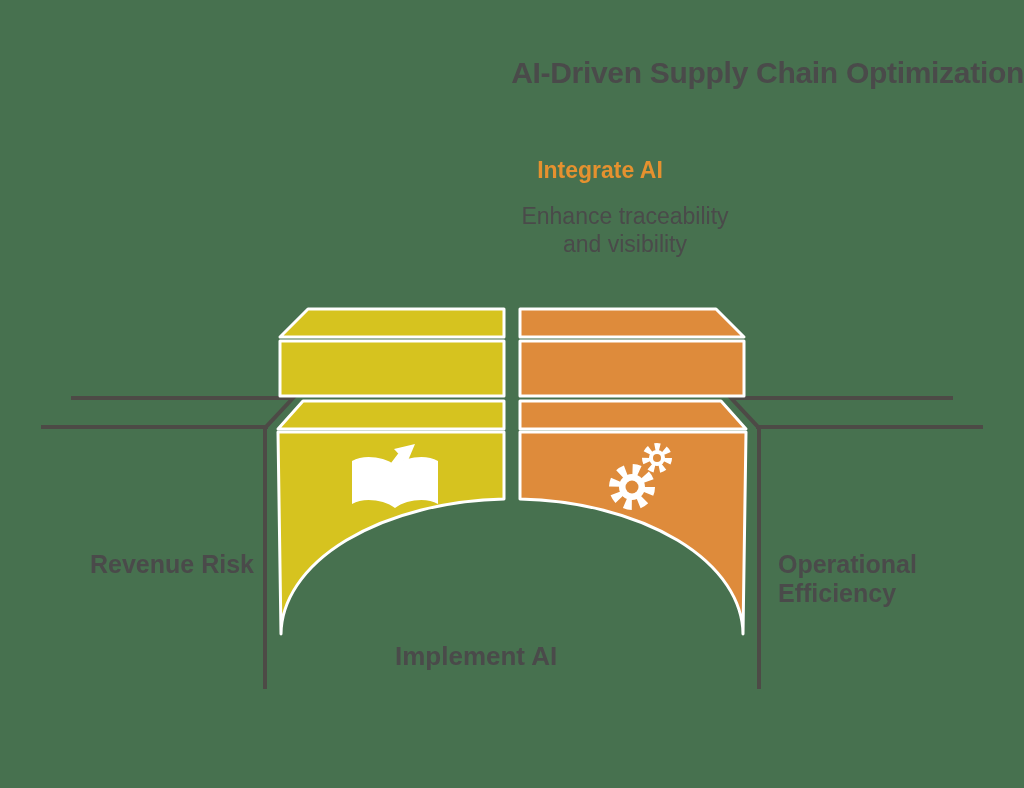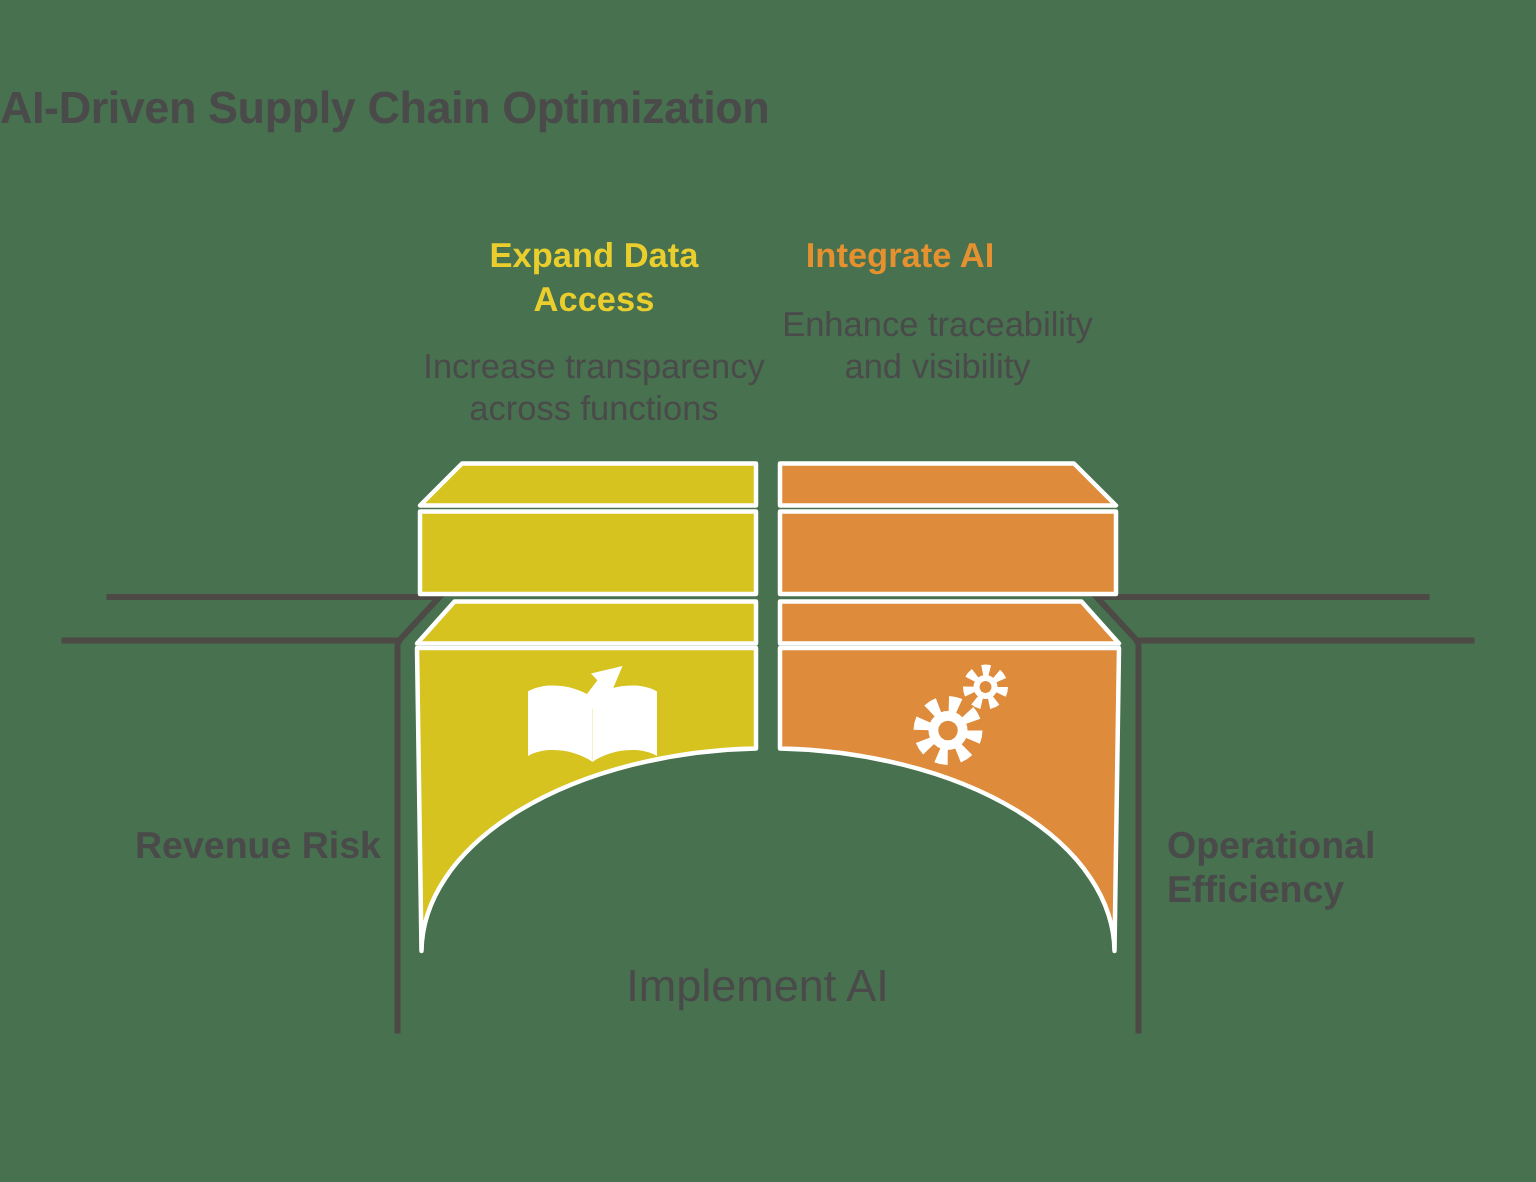--- a/index.html
+++ b/index.html
@@ -9,33 +9,33 @@
     --c-yellow-text:#E9CE2D;
     --c-orange-text:#E5912F;
     --c-text:#4A4A4A;
     --c-line:#4D4A46;
   }
   html,body{margin:0;padding:0;}
   body{background:var(--c-bg);font-family:"Liberation Sans",sans-serif;}
   .stage{position:relative;width:1024px;height:788px;background:var(--c-bg);overflow:hidden;}
   .stage svg{position:absolute;left:0;top:0;}
   .txt{position:absolute;white-space:pre-line;}
-  .title{left:0;top:56px;width:1024px;text-align:left;font-size:30px;font-weight:bold;
+  .title{left:0;top:56px;width:1024px;text-align:right;font-size:30px;font-weight:bold;
          letter-spacing:-0.3px;color:var(--c-text);}
   .col-hdr{width:220px;text-align:center;font-size:23px;font-weight:bold;line-height:1.25;}
   .hdr-left{left:286px;top:156px;color:var(--c-yellow-text);}
   .hdr-right{left:490px;top:156px;color:var(--c-orange-text);}
   .col-sub{width:232px;text-align:center;font-size:23px;line-height:1.22;color:var(--c-text);}
   .sub-left{left:280px;top:230px;}
   .sub-right{left:509px;top:202px;}
   .side-lbl{font-size:25px;font-weight:bold;line-height:1.17;color:var(--c-text);}
   .lbl-revenue{left:90px;top:550px;width:180px;}
   .lbl-operational{left:778px;top:550px;width:180px;}
-  .lbl-implement{left:395px;top:641px;width:220px;text-align:center;
-                 font-size:30px;font-weight:normal;color:var(--c-text);}
+  .lbl-implement{left:395px;top:641px;width:220px;text-align:left;
+                 font-size:26px;font-weight:bold;color:var(--c-text);}
   .fill-yellow{fill:var(--c-yellow);stroke:#ffffff;stroke-width:3;stroke-linejoin:round;}
   .fill-orange{fill:var(--c-orange);stroke:#ffffff;stroke-width:3;stroke-linejoin:round;}
   .gline{stroke:var(--c-line);stroke-width:4;fill:none;stroke-linecap:square;}
   .icon-white{fill:#ffffff;}
   .icon-stroke{stroke:#ffffff;fill:none;}
 </style>
 </head>
 <body>
 
 <div class="stage">
@@ -77,26 +77,22 @@
       <circle cx="632" cy="487" r="13" class="icon-white"></circle>
       <circle cx="632" cy="487" r="6.5" fill="var(--c-orange)"></circle>
       <circle cx="657" cy="458" r="10.5" class="icon-stroke" style="stroke-width:9;stroke-dasharray:4.72 4.7"></circle>
       <circle cx="657" cy="458" r="8" class="icon-white"></circle>
       <circle cx="657" cy="458" r="4" fill="var(--c-orange)"></circle>
     </g>
   </svg>
 
   <div class="txt title">AI-Driven Supply Chain Optimization</div>
 
-  <div class="txt col-hdr hdr-left">Expand Data
-Access</div>
   <div class="txt col-hdr hdr-right">Integrate AI</div>
 
-  <div class="txt col-sub sub-left">Increase transparency
-across functions</div>
   <div class="txt col-sub sub-right">Enhance traceability
 and visibility</div>
 
   <div class="txt side-lbl lbl-operational">Operational
 Efficiency</div>
   <div class="txt side-lbl lbl-revenue">Revenue Risk</div>
   <div class="txt lbl-implement">Implement AI</div>
 
 </div>
 

